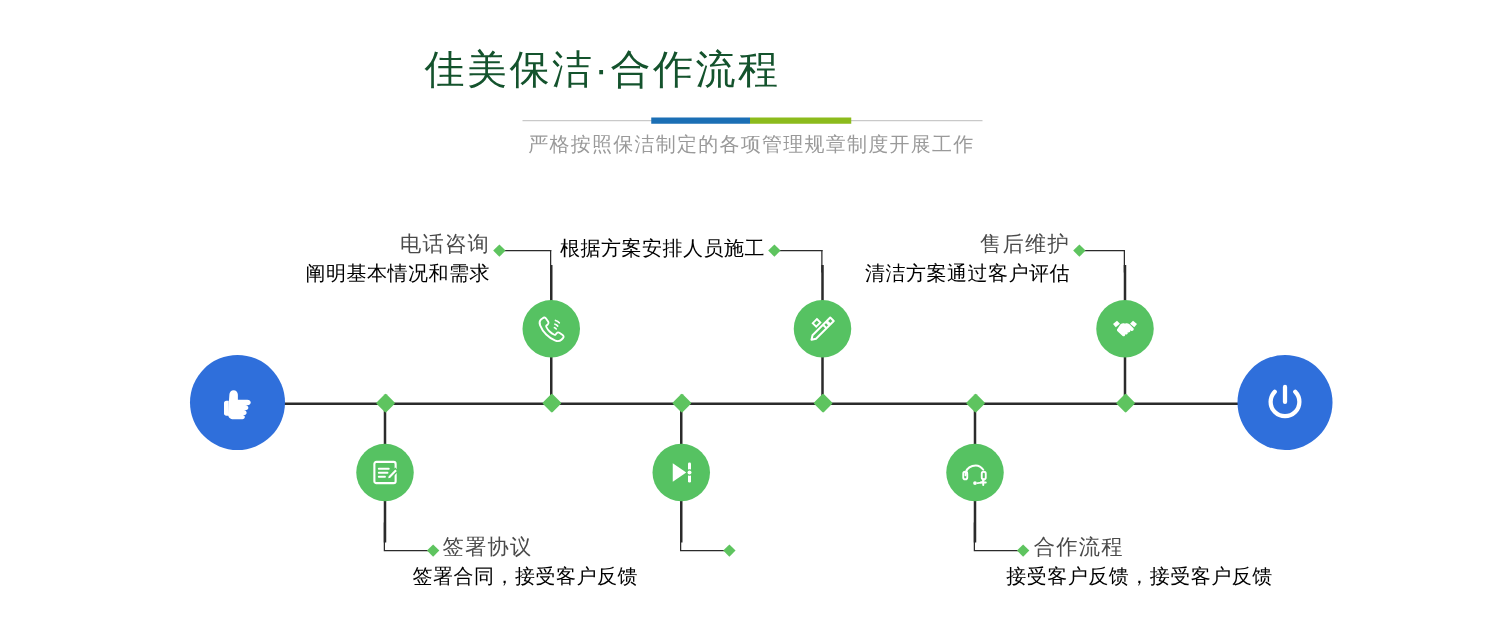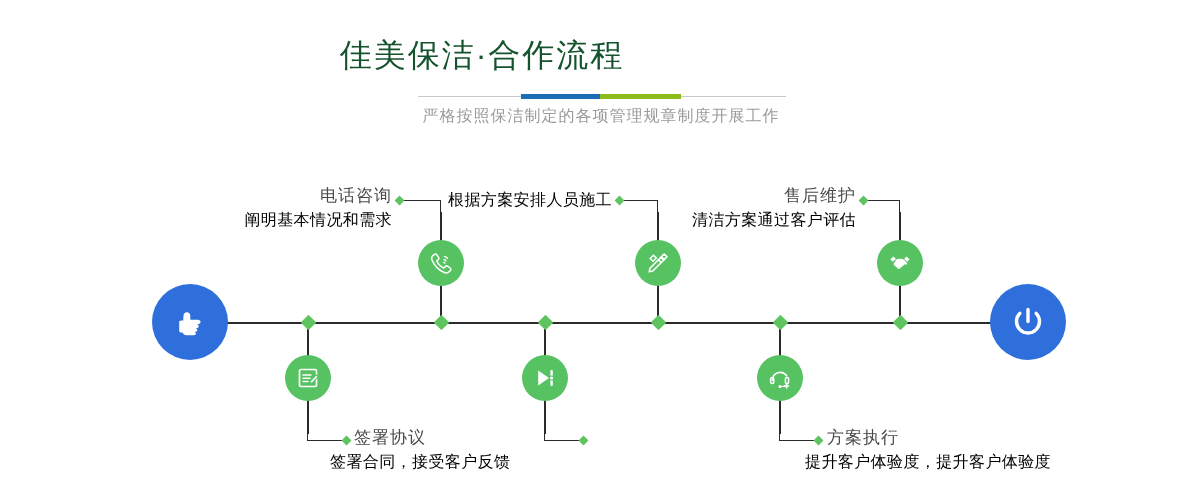--- a/index.html
+++ b/index.html
@@ -282,18 +282,18 @@
             <line x1="19.6" y1="19.0" x2="19.6" y2="23.0"></line>
             <line x1="17.6" y1="21.0" x2="21.6" y2="21.0"></line>
           </g>
         </svg>
       </span>
     </div>
     <div class="elbow-v" style="left:779px; top:418px; height:22px;"></div>
     <div class="elbow-h" style="left:779px; top:440px; width:38px;"></div>
     <div class="lbl-diamond" style="left:815px; top:437px;"></div>
     <div class="caption below" style="left:827px; top:428px; width:280px;">
-      <div class="cap-title">方案执行</div>
-      <div class="cap-desc" style="margin-left:-22px;">提升客户体验度，提升客户体验度</div>
+      <div class="cap-title">合作流程</div>
+      <div class="cap-desc" style="margin-left:-22px;">接受客户反馈，接受客户反馈</div>
     </div>
 
   </div>
 </div>
 
 </body></html>

